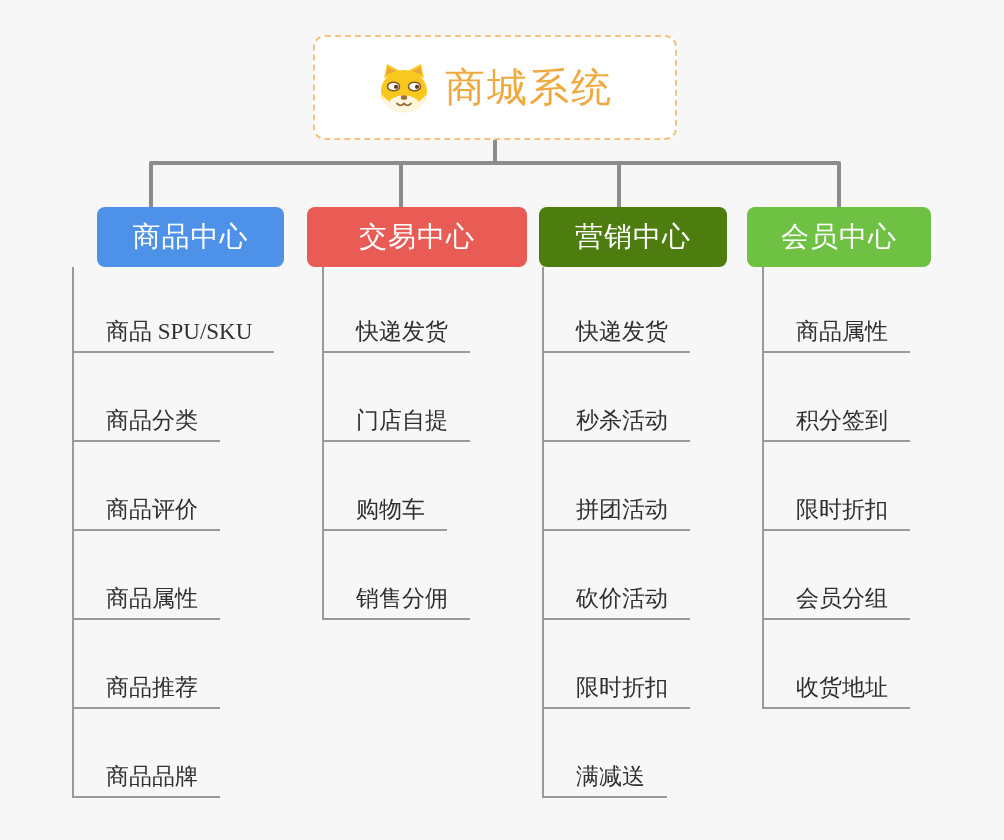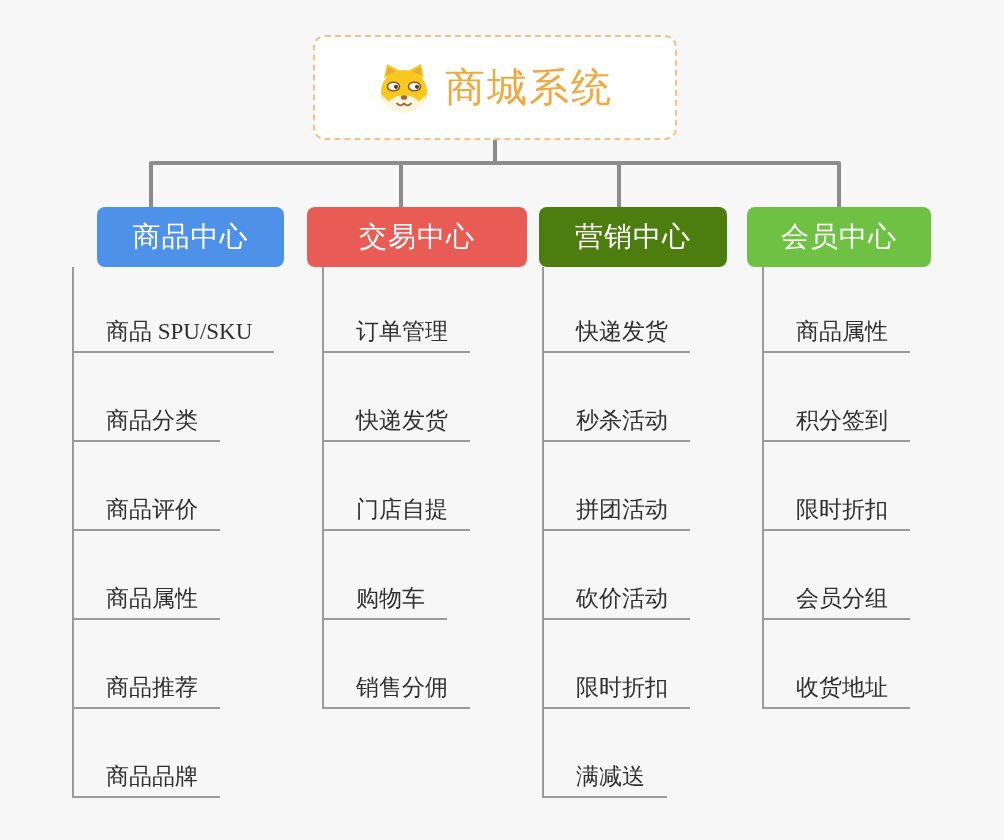--- a/index.html
+++ b/index.html
@@ -127,21 +127,20 @@
       <div class="item">商品 SPU/SKU</div>
       <div class="item">商品分类</div>
       <div class="item">商品评价</div>
       <div class="item">商品属性</div>
       <div class="item">商品推荐</div>
       <div class="item">商品品牌</div>
     </div>
     <div class="vdrop" style="left: 399px;"></div>
     <div class="branch" style="left: 307px; width: 220px; background: rgb(232, 92, 85);">交易中心</div>
     <div class="col" style="left: 322px;">
-      <div class="item">订单管理</div>
       <div class="item">快递发货</div>
       <div class="item">门店自提</div>
       <div class="item">购物车</div>
       <div class="item">销售分佣</div>
     </div>
     <div class="vdrop" style="left: 617px;"></div>
     <div class="branch" style="left: 539px; width: 188px; background: #4d7c0f;">营销中心</div>
     <div class="col" style="left: 542px;">
       <div class="item">快递发货</div>
       <div class="item">秒杀活动</div>

